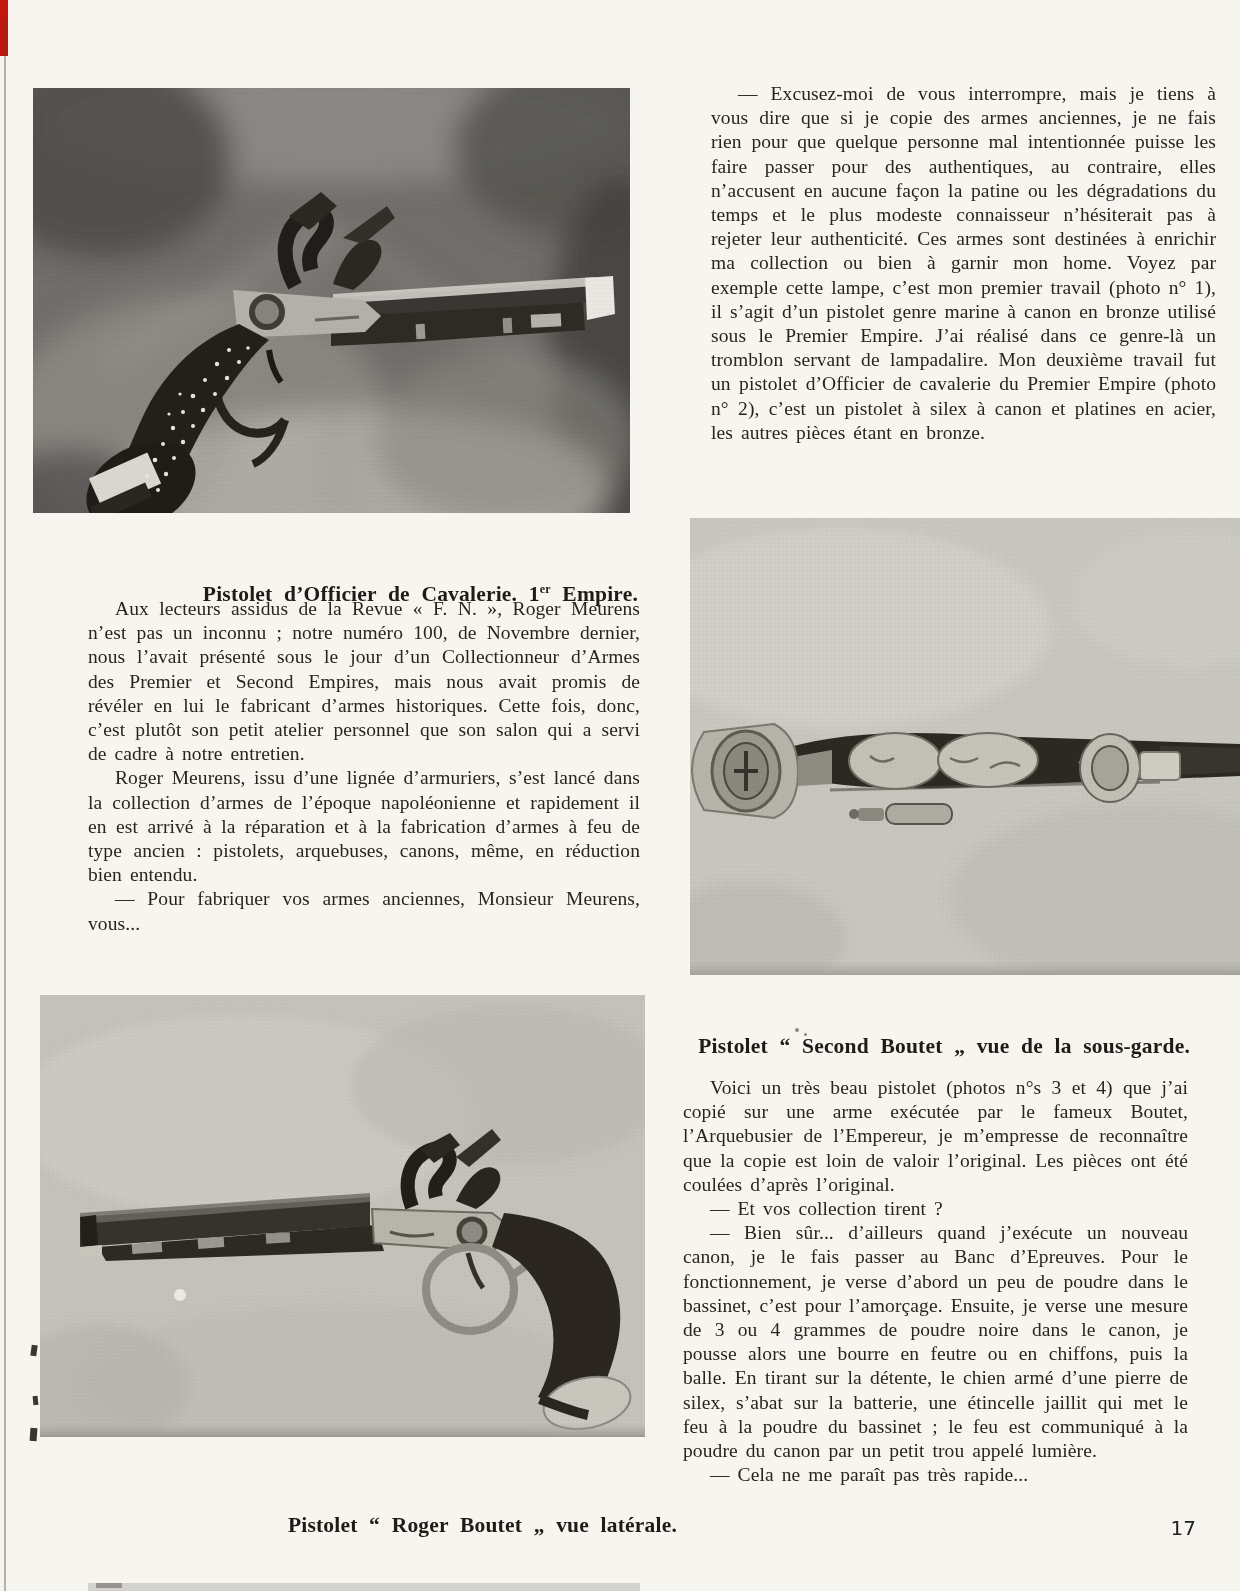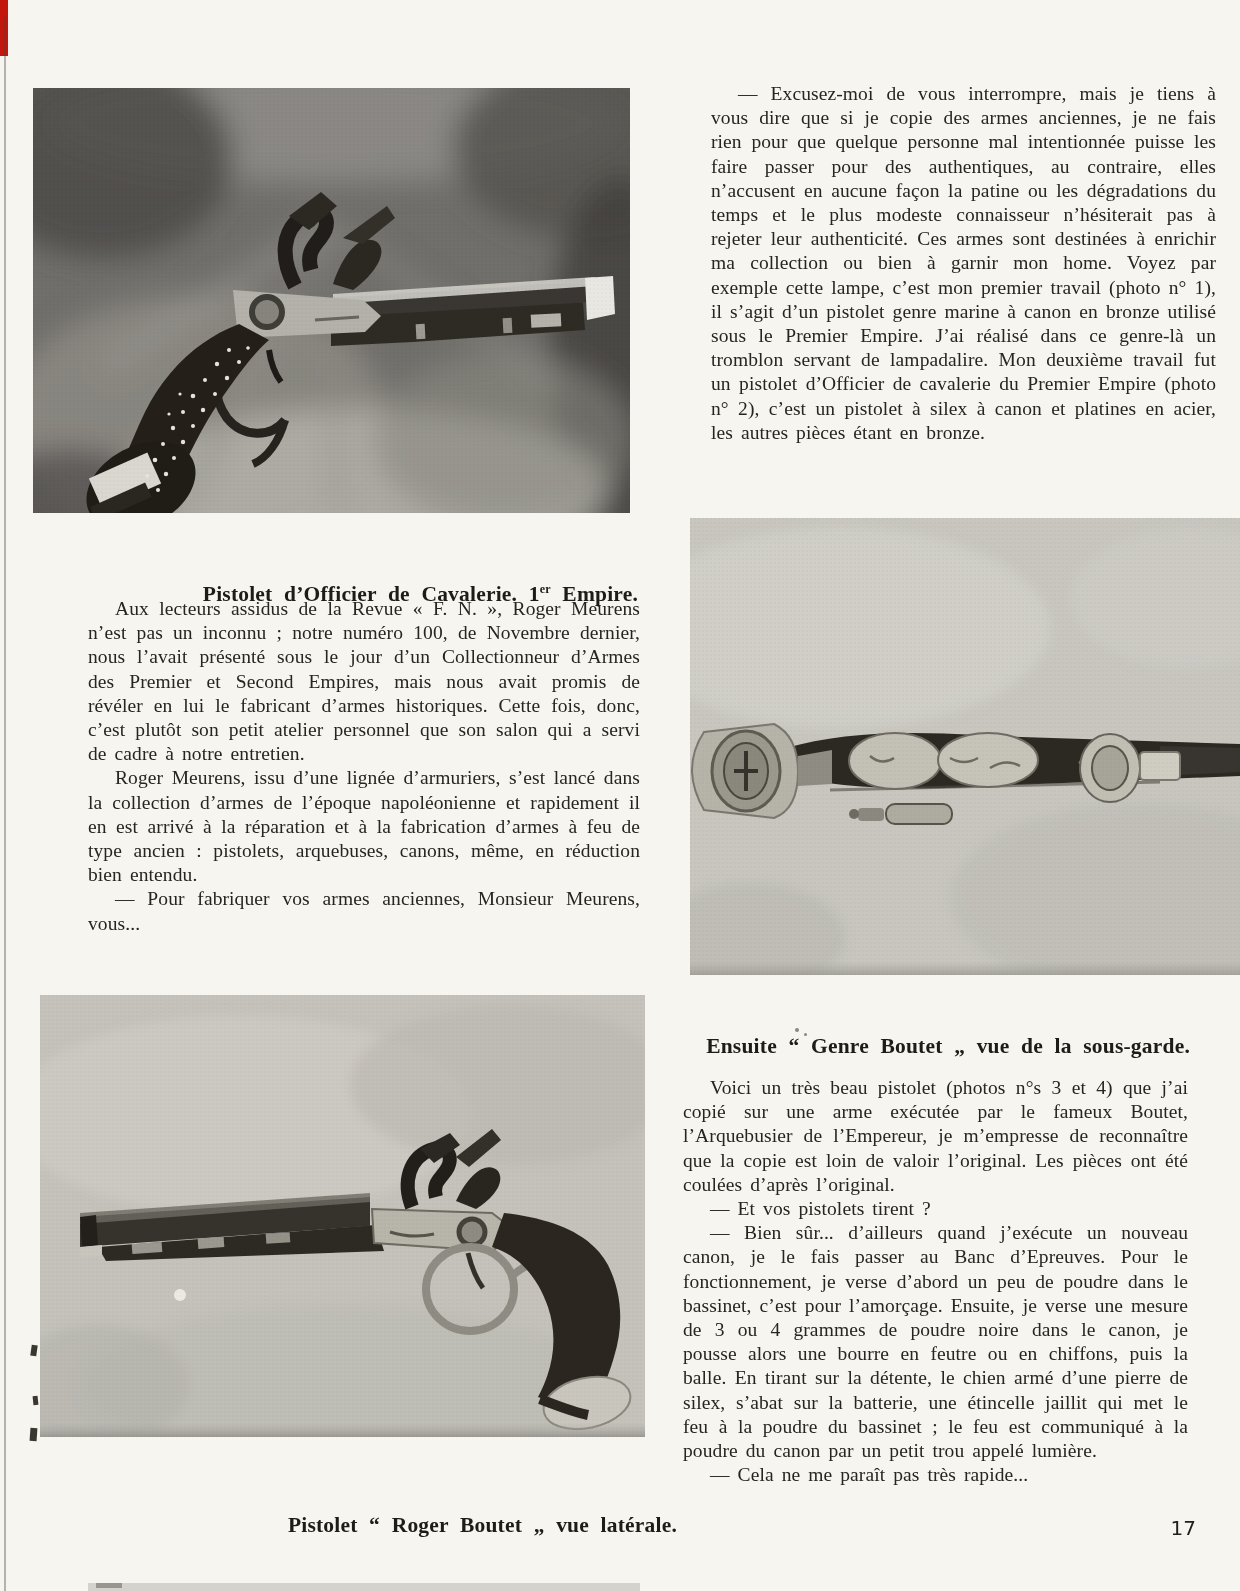--- a/index.html
+++ b/index.html
@@ -185,25 +185,25 @@
       </g>
       <linearGradient id="pg2b" x1="0" y1="0" x2="0" y2="1">
         <stop offset="0" stop-color="#a8a6a0" stop-opacity="0"></stop>
           <stop offset="1" stop-color="#9b9993" stop-opacity="0.8"></stop>
       </linearGradient>
       <rect y="443" width="550" height="14" fill="url(#pg2b)"></rect>
       <rect width="550" height="457" fill="url(#ht)" opacity="0.05"></rect>
     </svg>
   </div>
 
-  <div class="caption" style="left:683px;top:984px;width:507px;">Ensuite “ Genre Boutet „ vue de la sous-garde.</div>
+  <div class="caption" style="left:683px;top:984px;width:507px;">Pistolet “ Second Boutet „ vue de la sous-garde.</div>
 
   <div class="textblock" style="left:683px;top:1076px;width:505px;">
     <p>Voici un très beau pistolet (photos n°s 3 et 4) que j’ai copié sur une arme exécutée par le fameux Boutet, l’Arquebusier de l’Empereur, je m’empresse de reconnaître que la copie est loin de valoir l’original. Les pièces ont été coulées d’après l’original.</p>
-    <p>— Et vos pistolets tirent ?</p>
+    <p>— Et vos collection tirent ?</p>
     <p>— Bien sûr... d’ailleurs quand j’exécute un nouveau canon, je le fais passer au Banc d’Epreuves. Pour le fonctionnement, je verse d’abord un peu de poudre dans le bassinet, c’est pour l’amorçage. Ensuite, je verse une mesure de 3 ou 4 grammes de poudre noire dans le canon, je pousse alors une bourre en feutre ou en chiffons, puis la balle. En tirant sur la détente, le chien armé d’une pierre de silex, s’abat sur la batterie, une étincelle jaillit qui met le feu à la poudre du bassinet ; le feu est communiqué à la poudre du canon par un petit trou appelé lumière.</p>
     <p>— Cela ne me paraît pas très rapide...</p>
   </div>
 
   <div class="photo" style="left:40px;top:995px;width:605px;height:442px;">
     <svg viewBox="0 0 605 442" preserveAspectRatio="none">
       <rect width="605" height="442" fill="#c4c2bb"></rect>
       <g filter="url(#b2)">
         <ellipse cx="200" cy="120" rx="230" ry="100" fill="#ceccc5" opacity="0.7"></ellipse>
         <ellipse cx="470" cy="90" rx="160" ry="80" fill="#bab8b1" opacity="0.6"></ellipse>

